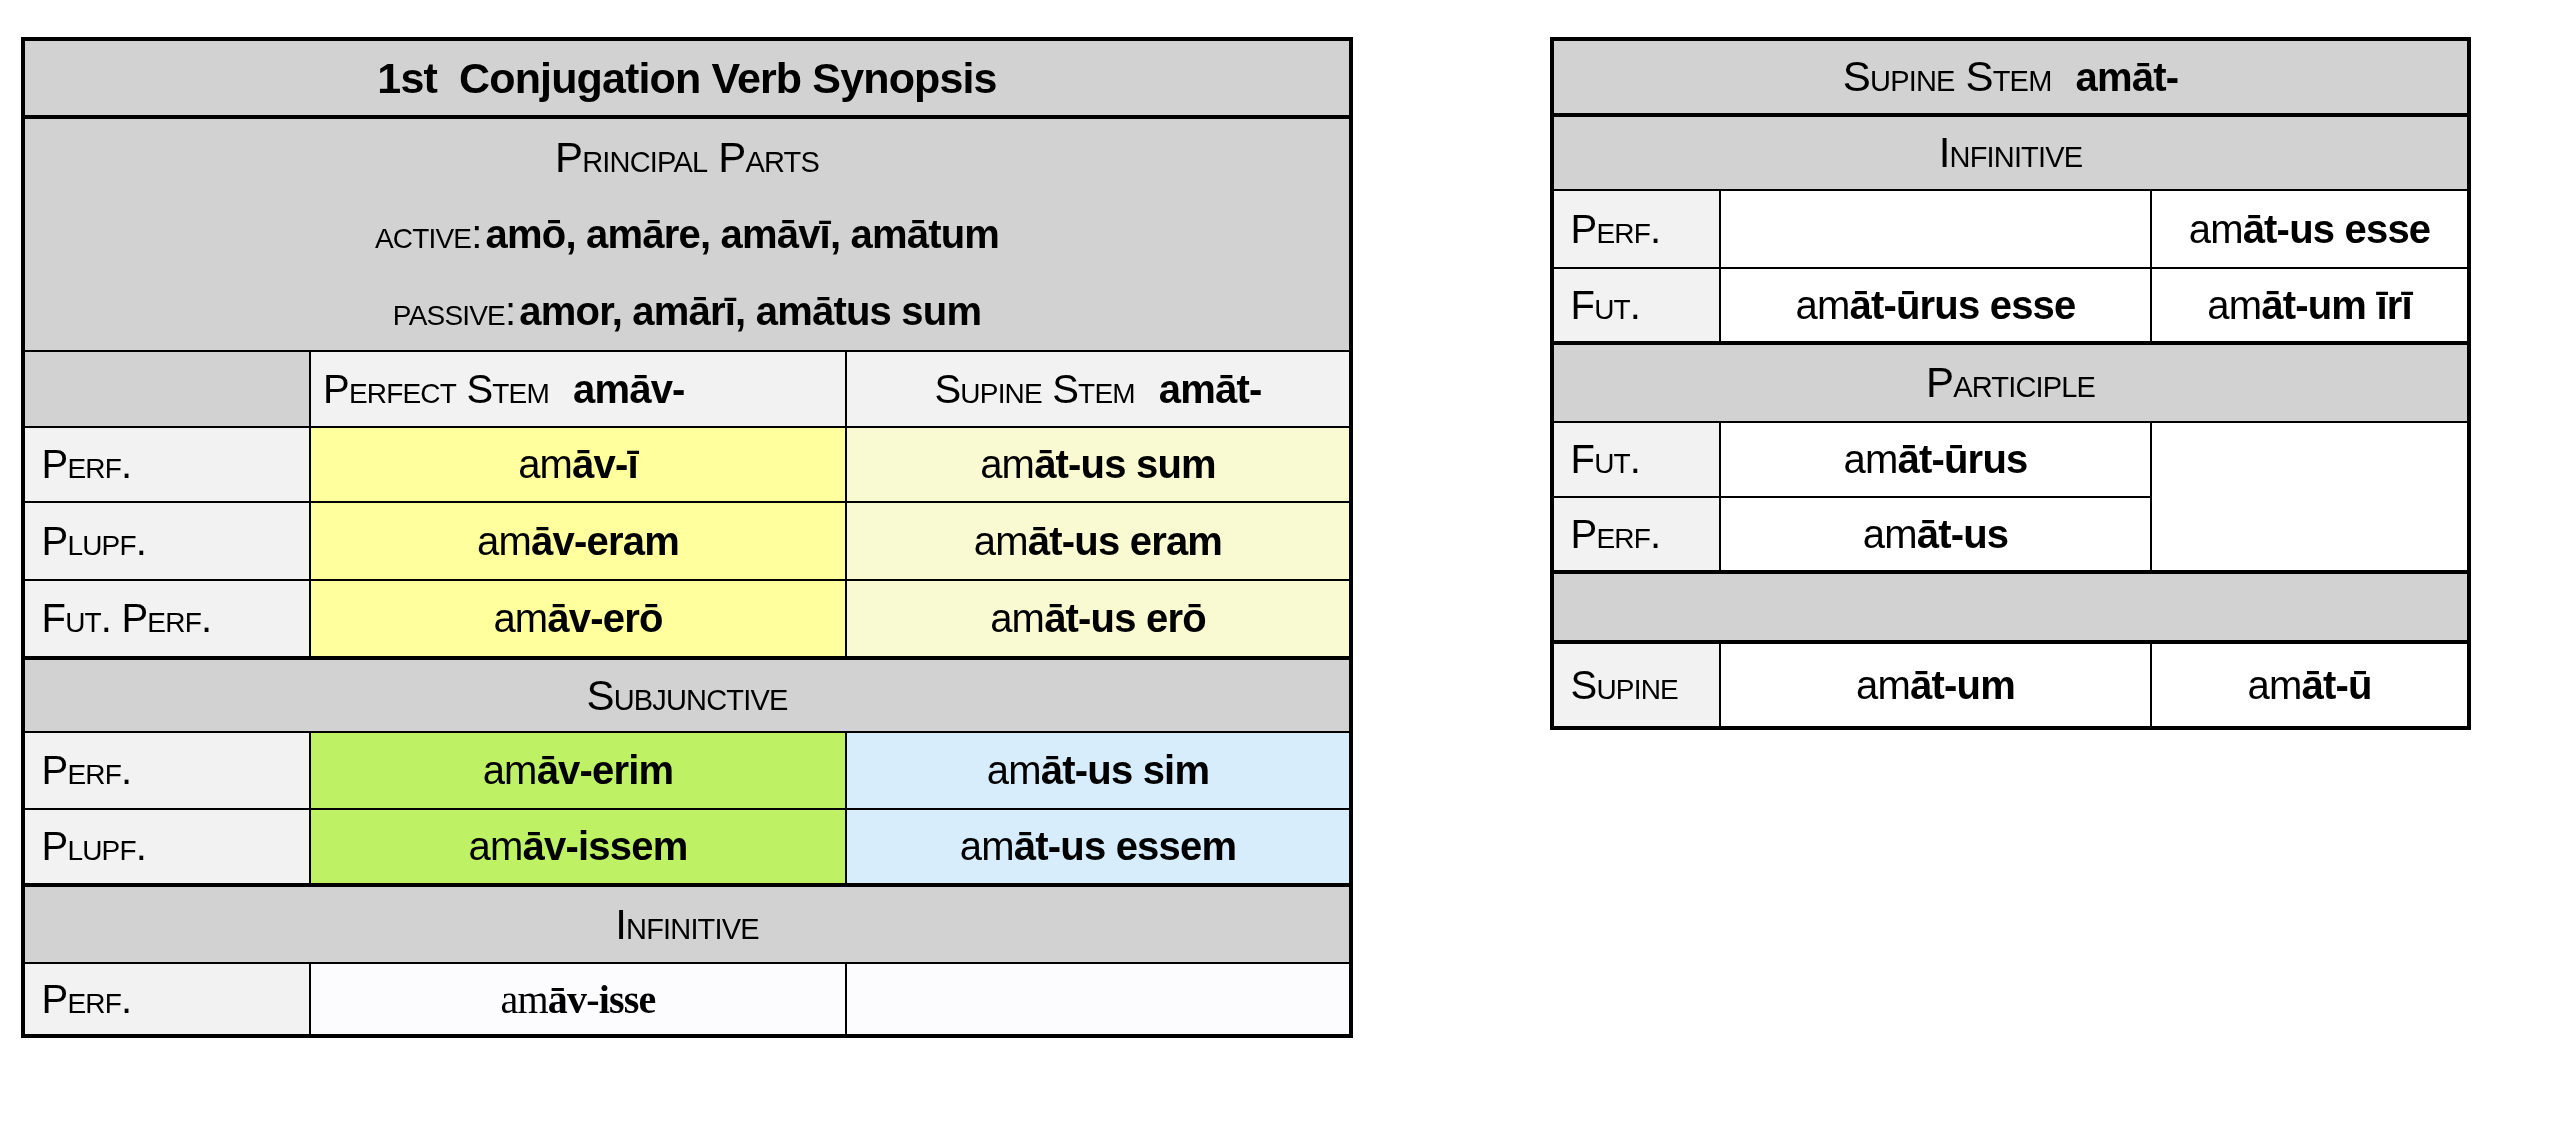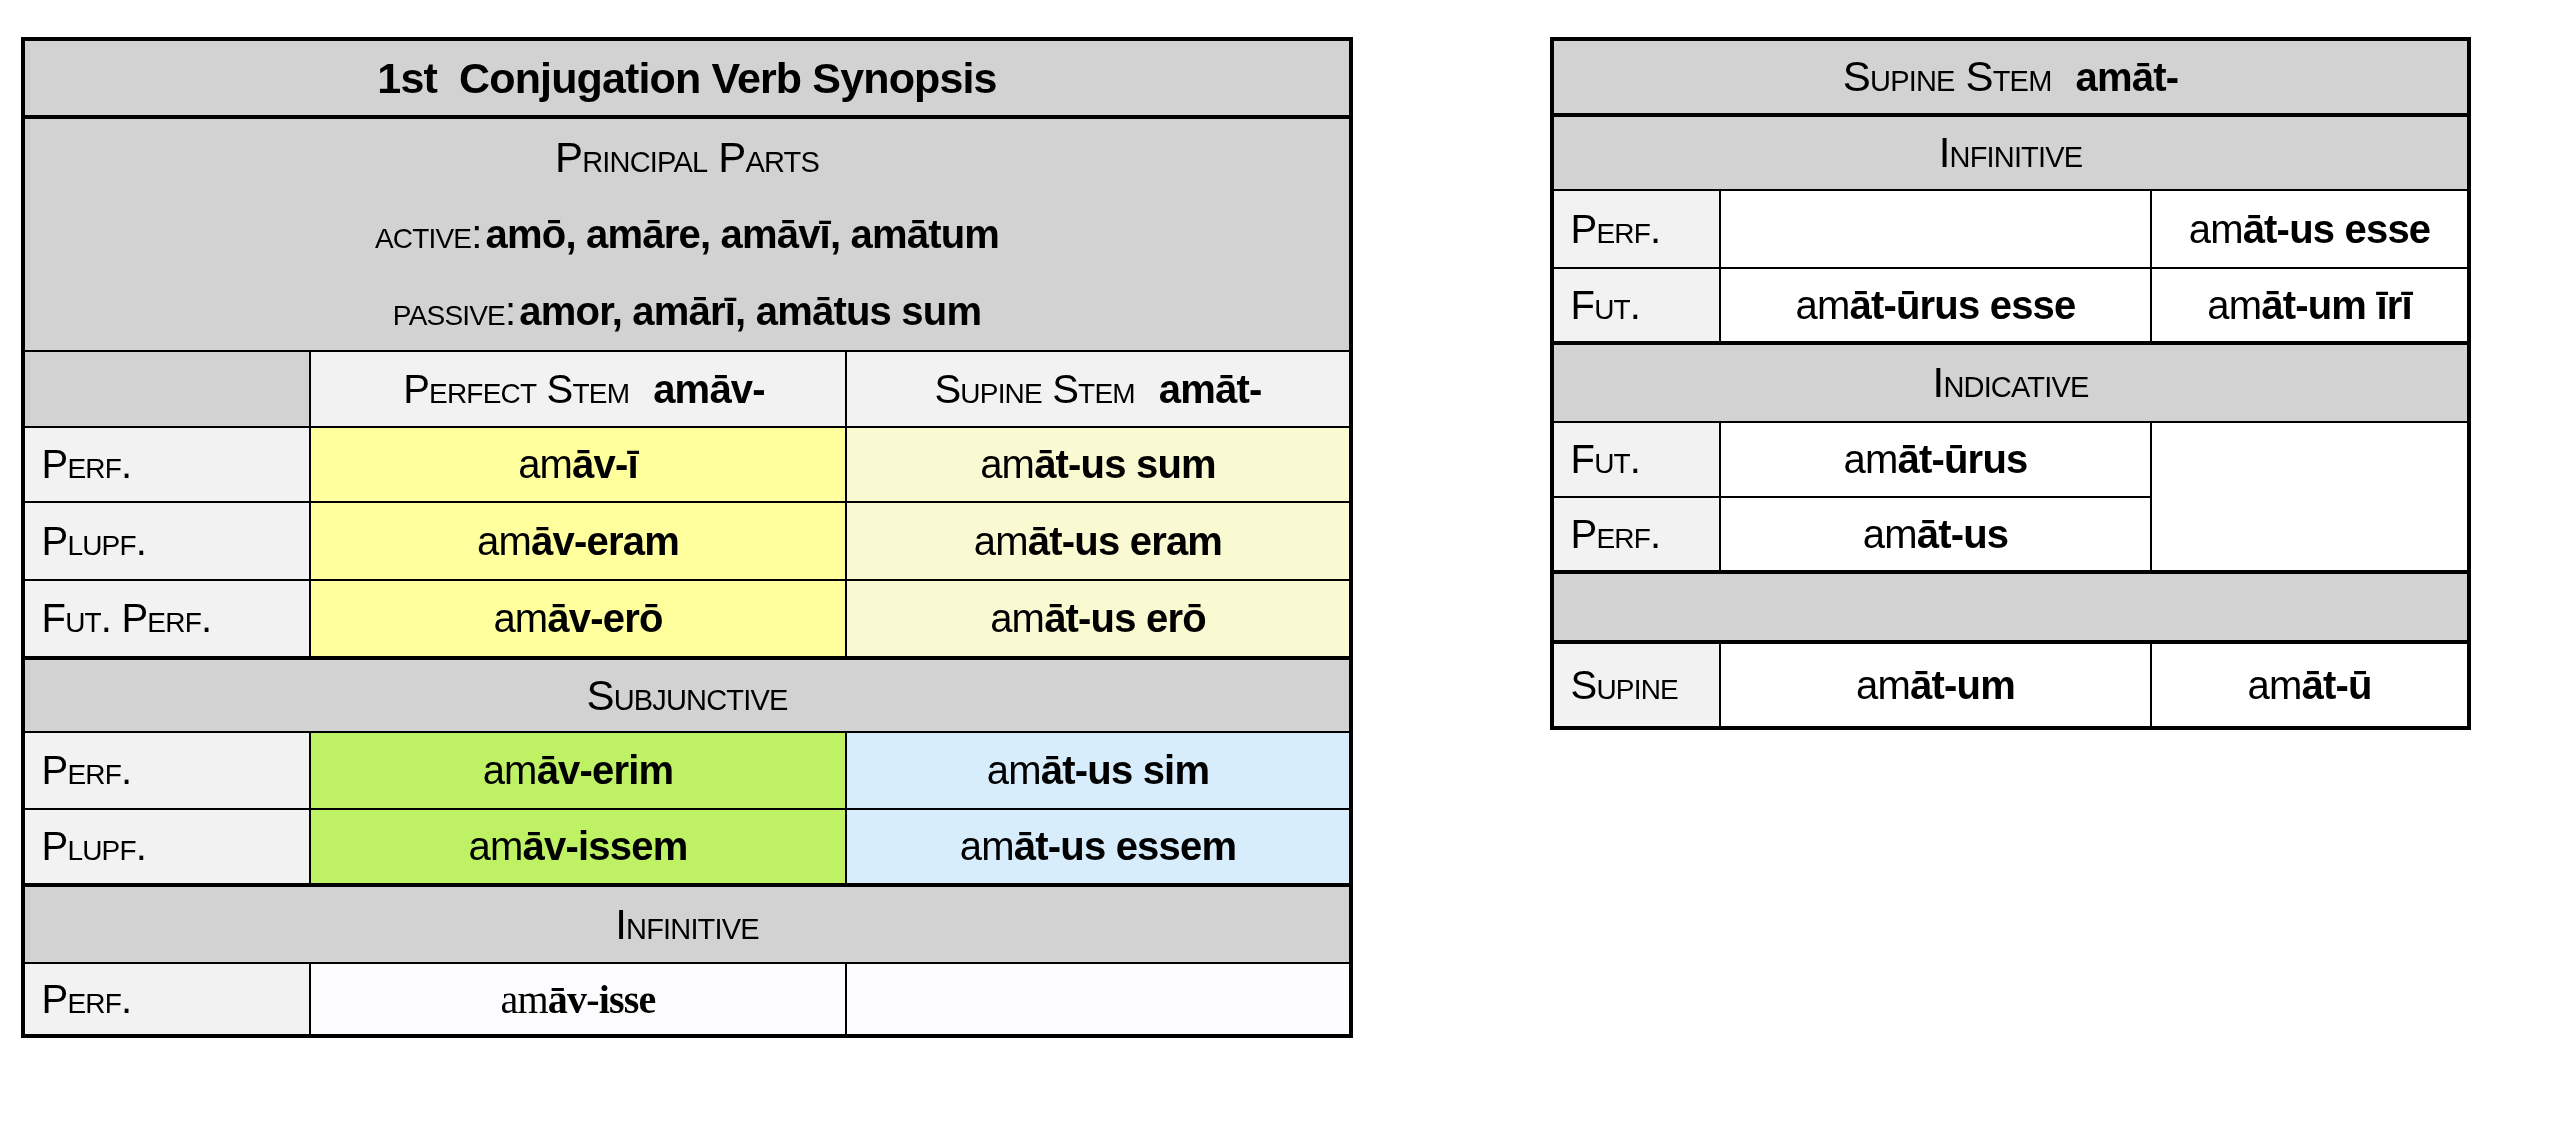--- a/index.html
+++ b/index.html
@@ -71,21 +71,21 @@
       </div>
       <div class="pp-line">
         <span class="sc">passive:</span><span class="forms-gap">amor, amārī, amātus sum</span>
       </div>
     </td>
   </tr>
 
 
   <tr style="height:76px">
     <td class="c-gray"></td>
-    <td class="c-label" style="text-align:center;padding-left:12px">
+    <td class="c-label" style="padding-left:12px">
       <span class="sc">Perfect Stem</span><span class="stem-gap">amāv-</span>
     </td>
     <td class="c-label" style="text-align:center;padding-left:0">
       <span class="sc">Supine Stem</span><span class="stem-gap">amāt-</span>
     </td>
   </tr>
 
   <tr style="height:75px">
     <td class="c-label lbl">Perf.</td>
     <td class="c-yel"><span>am</span><b>āv-ī</b></td>
@@ -156,21 +156,21 @@
     <td class="c-pure"><span>am</span><b>āt-us esse</b></td>
   </tr>
 
   <tr style="height:75px">
     <td class="c-label lbl">Fut.</td>
     <td class="c-pure"><span>am</span><b>āt-ūrus esse</b></td>
     <td class="c-pure"><span>am</span><b>āt-um īrī</b></td>
   </tr>
 
   <tr style="height:79px" class="sec">
-    <td colspan="3" class="c-gray hdr">Indicative</td>
+    <td colspan="3" class="c-gray hdr">Participle</td>
   </tr>
 
   <tr style="height:75px">
     <td class="c-label lbl">Fut.</td>
     <td class="c-pure"><span>am</span><b>āt-ūrus</b></td>
     <td rowspan="2" class="c-pure"></td>
   </tr>
 
   <tr style="height:75px">
     <td class="c-label lbl">Perf.</td>

